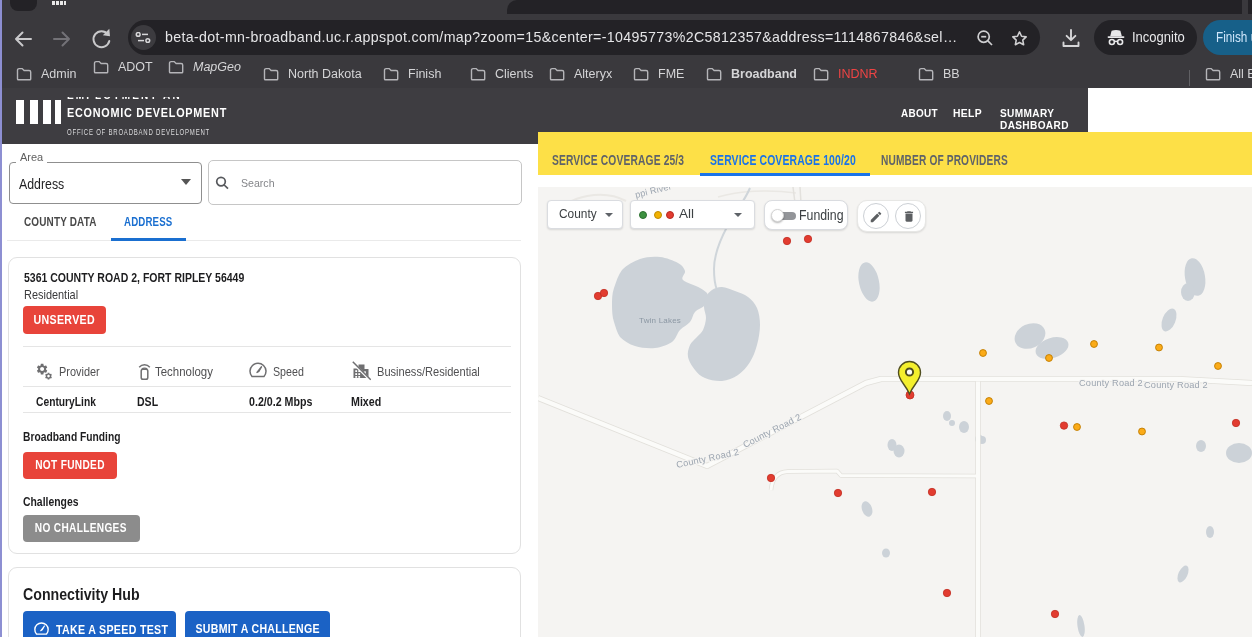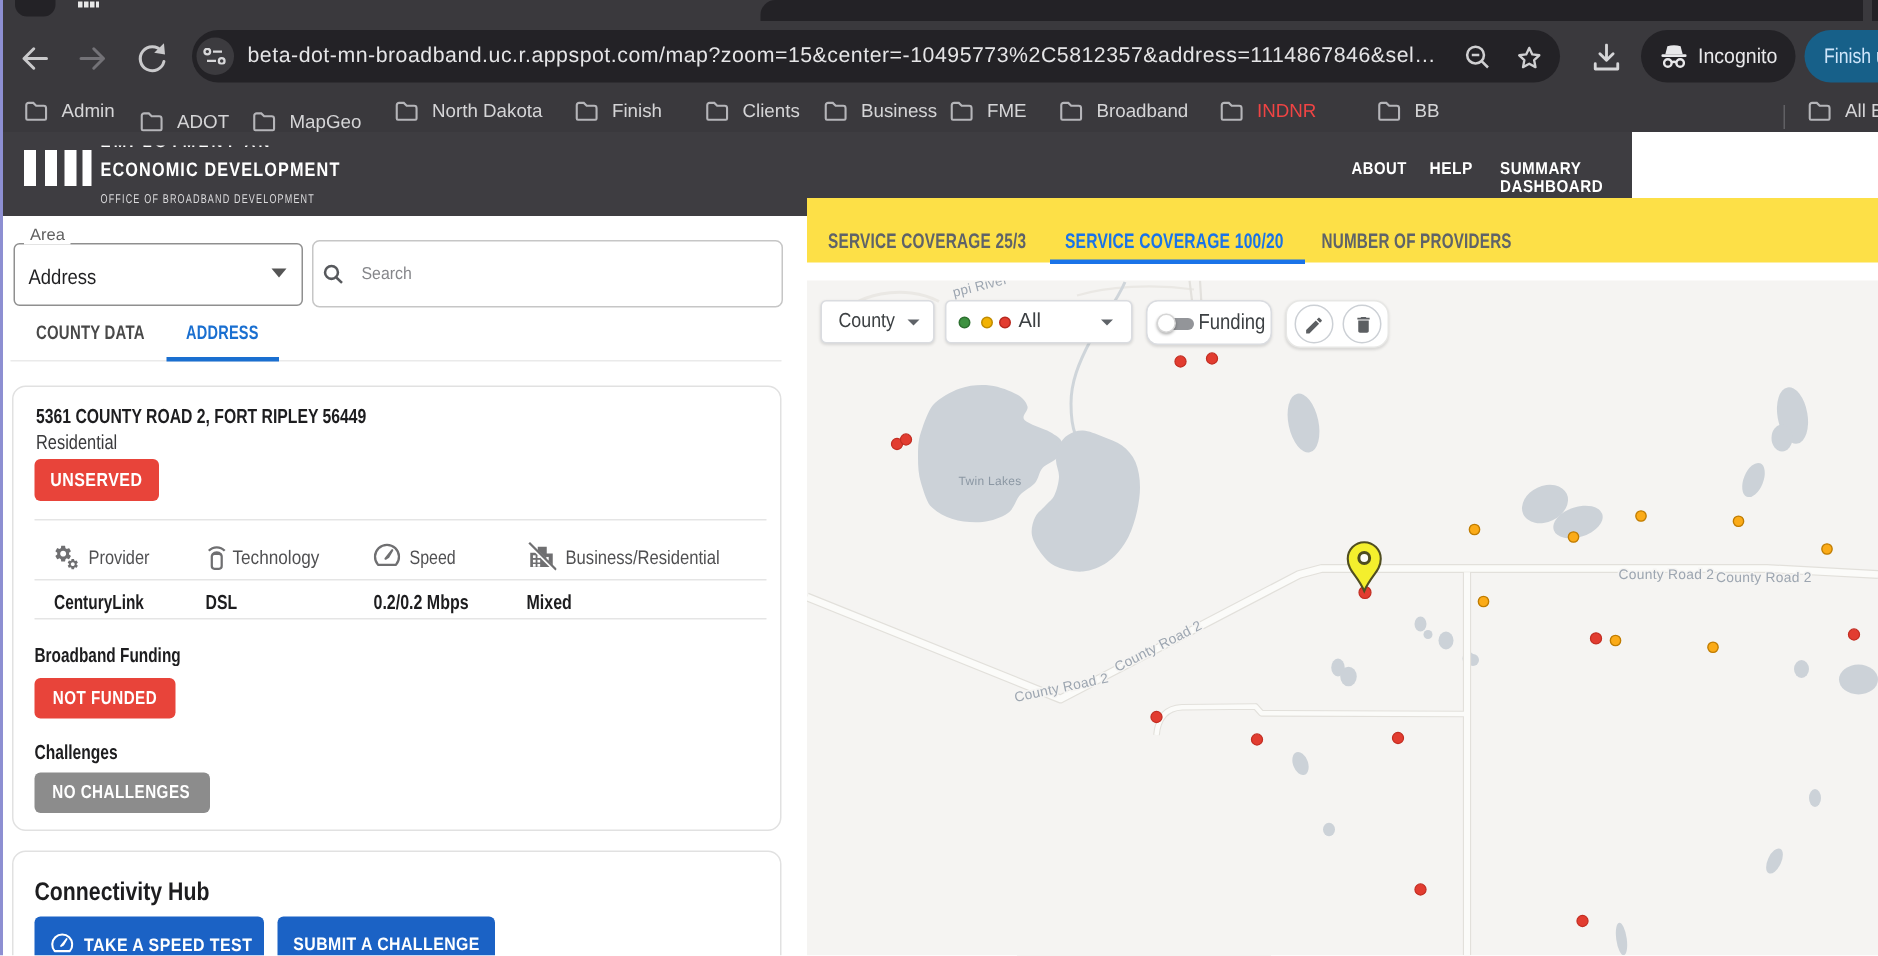--- a/index.html
+++ b/index.html
@@ -300,27 +300,27 @@
     </svg>
   </div>
 </div>
 
 <div class="abs" style="left:16px;top:60px;height:28px;display:flex;align-items:center;z-index:5;">
 <svg width="16" height="14" viewBox="0 0 16 14" style="margin-right:9px;">
       <path d="M1.5 12 V3.2 a1.6 1.6 0 0 1 1.6 -1.6 h3.1 l1.9 1.9 h5 a1.6 1.6 0 0 1 1.6 1.6 V12 a0.8 0.8 0 0 1 -0.8 0.8 h-11.6 a0.8 0.8 0 0 1 -0.8 -0.8 z" fill="none" stroke="#b5b5b9" stroke-width="1.4"></path>
     </svg>
 <span style="font-size:12.5px;color:#d5d5d7;white-space:nowrap;">Admin</span>
   </div>
-<div class="abs" style="left:93px;top:60px;height:28px;display:flex;align-items:flex-end;z-index:5;">
+<div class="abs" style="left:93px;top:60px;height:28px;display:flex;align-items:flex-start;z-index:5;">
 <svg width="16" height="14" viewBox="0 0 16 14" style="margin-right:9px;">
       <path d="M1.5 12 V3.2 a1.6 1.6 0 0 1 1.6 -1.6 h3.1 l1.9 1.9 h5 a1.6 1.6 0 0 1 1.6 1.6 V12 a0.8 0.8 0 0 1 -0.8 0.8 h-11.6 a0.8 0.8 0 0 1 -0.8 -0.8 z" fill="none" stroke="#b5b5b9" stroke-width="1.4"></path>
     </svg>
 <span style="font-size:12.5px;color:#d5d5d7;white-space:nowrap;">ADOT</span>
   </div>
-<div class="abs" style="left:168px;top:60px;height:28px;display:flex;align-items:flex-end;z-index:5;">
+<div class="abs" style="left:168px;top:60px;height:28px;display:flex;align-items:flex-start;z-index:5;font-style:italic;">
 <svg width="16" height="14" viewBox="0 0 16 14" style="margin-right:9px;">
       <path d="M1.5 12 V3.2 a1.6 1.6 0 0 1 1.6 -1.6 h3.1 l1.9 1.9 h5 a1.6 1.6 0 0 1 1.6 1.6 V12 a0.8 0.8 0 0 1 -0.8 0.8 h-11.6 a0.8 0.8 0 0 1 -0.8 -0.8 z" fill="none" stroke="#b5b5b9" stroke-width="1.4"></path>
     </svg>
 <span style="font-size:12.5px;color:#d5d5d7;white-space:nowrap;">MapGeo</span>
   </div>
 <div class="abs" style="left:263px;top:60px;height:28px;display:flex;align-items:center;z-index:5;">
 <svg width="16" height="14" viewBox="0 0 16 14" style="margin-right:9px;">
       <path d="M1.5 12 V3.2 a1.6 1.6 0 0 1 1.6 -1.6 h3.1 l1.9 1.9 h5 a1.6 1.6 0 0 1 1.6 1.6 V12 a0.8 0.8 0 0 1 -0.8 0.8 h-11.6 a0.8 0.8 0 0 1 -0.8 -0.8 z" fill="none" stroke="#b5b5b9" stroke-width="1.4"></path>
     </svg>
 <span style="font-size:12.5px;color:#d5d5d7;white-space:nowrap;">North Dakota</span>
@@ -334,33 +334,33 @@
 <div class="abs" style="left:470px;top:60px;height:28px;display:flex;align-items:center;z-index:5;">
 <svg width="16" height="14" viewBox="0 0 16 14" style="margin-right:9px;">
       <path d="M1.5 12 V3.2 a1.6 1.6 0 0 1 1.6 -1.6 h3.1 l1.9 1.9 h5 a1.6 1.6 0 0 1 1.6 1.6 V12 a0.8 0.8 0 0 1 -0.8 0.8 h-11.6 a0.8 0.8 0 0 1 -0.8 -0.8 z" fill="none" stroke="#b5b5b9" stroke-width="1.4"></path>
     </svg>
 <span style="font-size:12.5px;color:#d5d5d7;white-space:nowrap;">Clients</span>
   </div>
 <div class="abs" style="left:549px;top:60px;height:28px;display:flex;align-items:center;z-index:5;">
 <svg width="16" height="14" viewBox="0 0 16 14" style="margin-right:9px;">
       <path d="M1.5 12 V3.2 a1.6 1.6 0 0 1 1.6 -1.6 h3.1 l1.9 1.9 h5 a1.6 1.6 0 0 1 1.6 1.6 V12 a0.8 0.8 0 0 1 -0.8 0.8 h-11.6 a0.8 0.8 0 0 1 -0.8 -0.8 z" fill="none" stroke="#b5b5b9" stroke-width="1.4"></path>
     </svg>
-<span style="font-size:12.5px;color:#d5d5d7;white-space:nowrap;">Business</span>
+<span style="font-size:12.5px;color:#d5d5d7;white-space:nowrap;">Alteryx</span>
   </div>
 <div class="abs" style="left:633px;top:60px;height:28px;display:flex;align-items:center;z-index:5;">
 <svg width="16" height="14" viewBox="0 0 16 14" style="margin-right:9px;">
       <path d="M1.5 12 V3.2 a1.6 1.6 0 0 1 1.6 -1.6 h3.1 l1.9 1.9 h5 a1.6 1.6 0 0 1 1.6 1.6 V12 a0.8 0.8 0 0 1 -0.8 0.8 h-11.6 a0.8 0.8 0 0 1 -0.8 -0.8 z" fill="none" stroke="#b5b5b9" stroke-width="1.4"></path>
     </svg>
 <span style="font-size:12.5px;color:#d5d5d7;white-space:nowrap;">FME</span>
   </div>
 <div class="abs" style="left:706px;top:60px;height:28px;display:flex;align-items:center;z-index:5;">
 <svg width="16" height="14" viewBox="0 0 16 14" style="margin-right:9px;">
       <path d="M1.5 12 V3.2 a1.6 1.6 0 0 1 1.6 -1.6 h3.1 l1.9 1.9 h5 a1.6 1.6 0 0 1 1.6 1.6 V12 a0.8 0.8 0 0 1 -0.8 0.8 h-11.6 a0.8 0.8 0 0 1 -0.8 -0.8 z" fill="none" stroke="#b5b5b9" stroke-width="1.4"></path>
     </svg>
-<span style="font-size:12.5px;color:#d5d5d7;white-space:nowrap;">Broadband</span>
+<span style="font-size:12.5px;color:#d5d5d7;white-space:nowrap;font-weight:bold;">Broadband</span>
   </div>
 <div class="abs" style="left:813px;top:60px;height:28px;display:flex;align-items:center;z-index:5;">
 <svg width="16" height="14" viewBox="0 0 16 14" style="margin-right:9px;">
       <path d="M1.5 12 V3.2 a1.6 1.6 0 0 1 1.6 -1.6 h3.1 l1.9 1.9 h5 a1.6 1.6 0 0 1 1.6 1.6 V12 a0.8 0.8 0 0 1 -0.8 0.8 h-11.6 a0.8 0.8 0 0 1 -0.8 -0.8 z" fill="none" stroke="#b5b5b9" stroke-width="1.4"></path>
     </svg>
 <span style="font-size:12.5px;color:#ef4444;white-space:nowrap;">INDNR</span>
   </div>
 <div class="abs" style="left:918px;top:60px;height:28px;display:flex;align-items:center;z-index:5;">
 <svg width="16" height="14" viewBox="0 0 16 14" style="margin-right:9px;">
       <path d="M1.5 12 V3.2 a1.6 1.6 0 0 1 1.6 -1.6 h3.1 l1.9 1.9 h5 a1.6 1.6 0 0 1 1.6 1.6 V12 a0.8 0.8 0 0 1 -0.8 0.8 h-11.6 a0.8 0.8 0 0 1 -0.8 -0.8 z" fill="none" stroke="#b5b5b9" stroke-width="1.4"></path>

